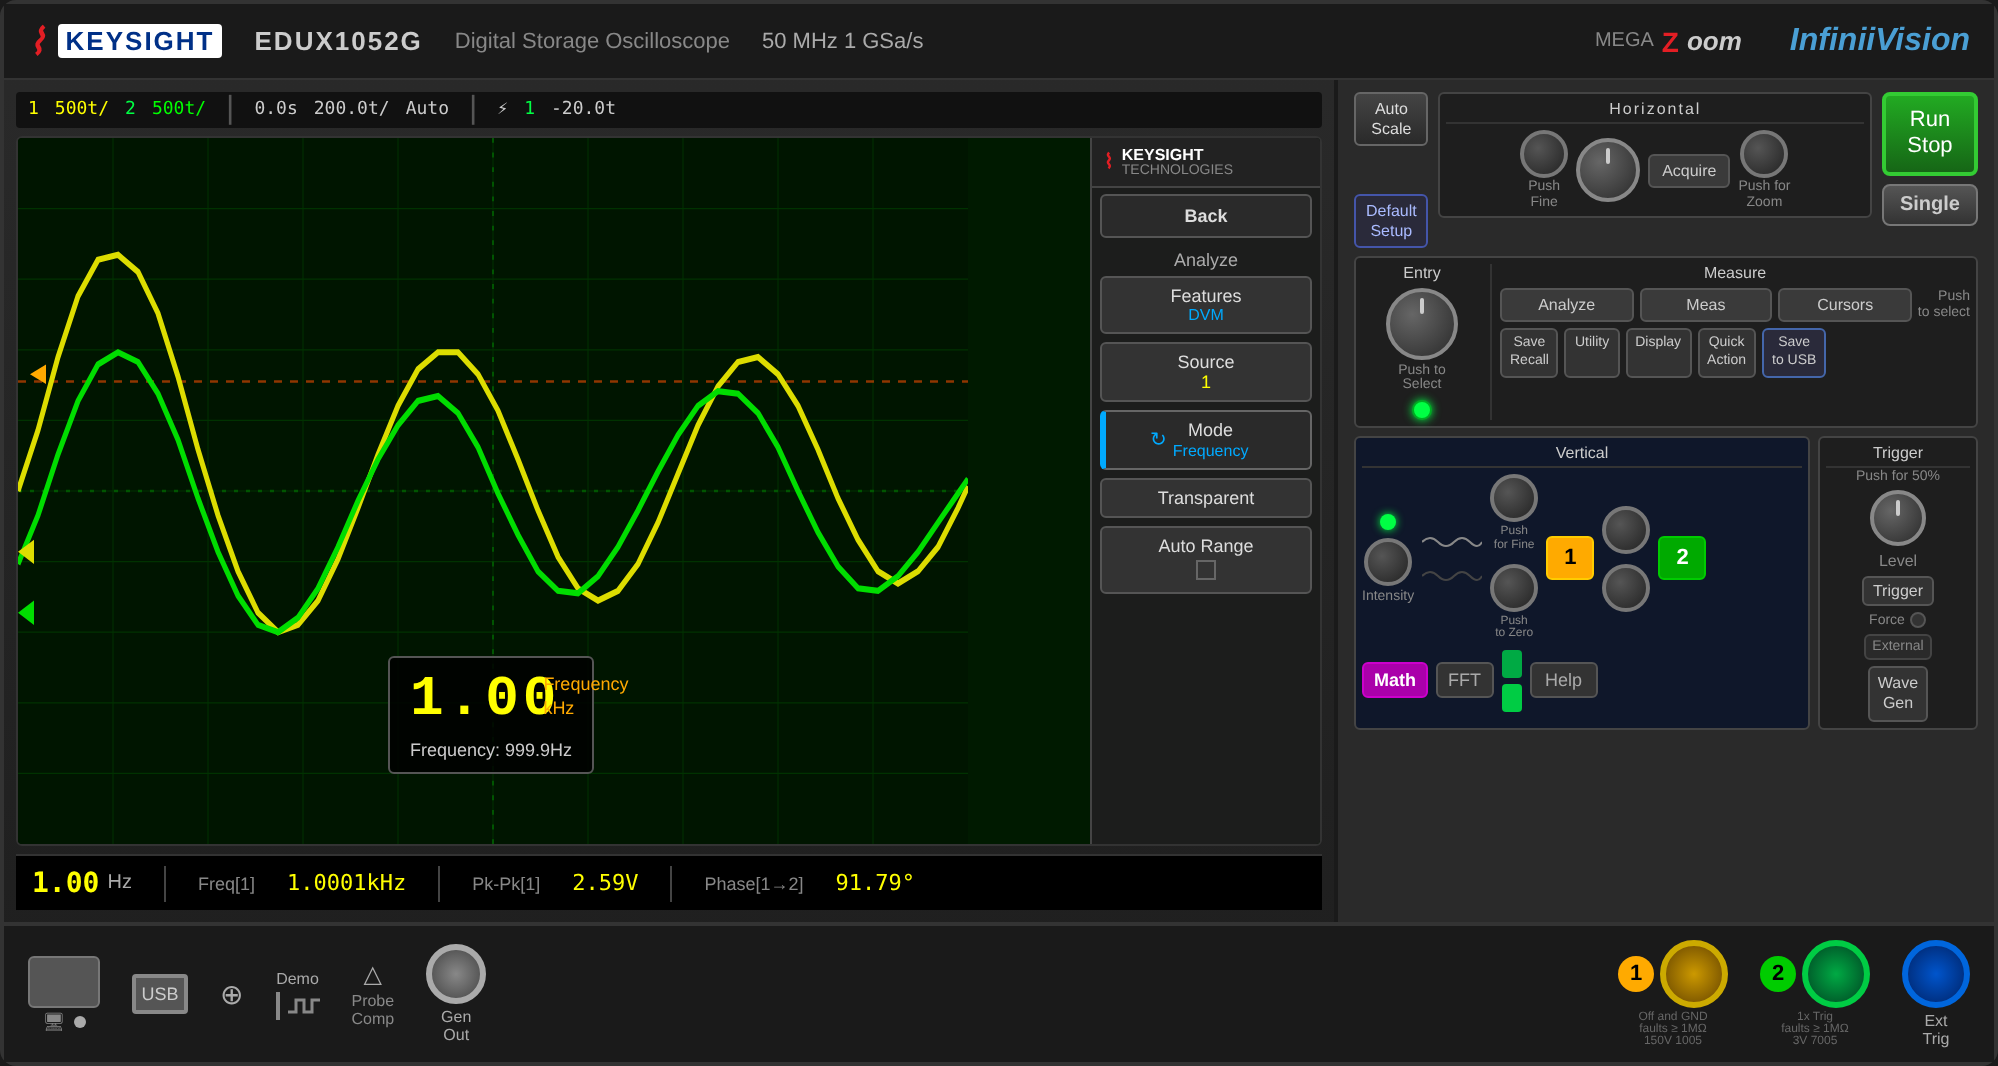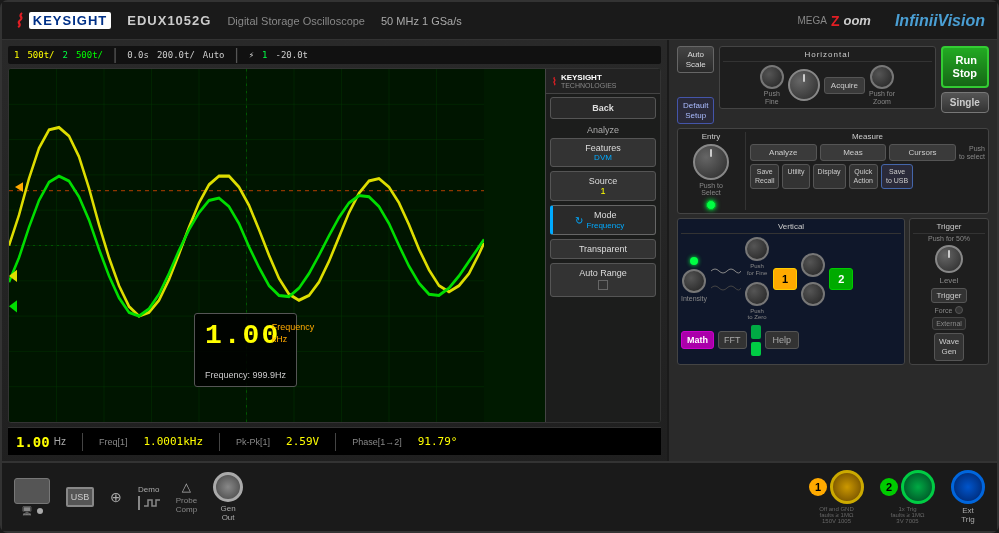--- a/index.html
+++ b/index.html
@@ -294,25 +294,25 @@
       border: 2px solid #777;
       cursor: pointer;
     }
 
     .run-stop-btn {
       background: linear-gradient(180deg, #22aa22, #166616);
       border: 2px solid #33cc33;
       border-radius: 4px;
       color: white;
       font-size: 11px;
-      font-weight: bold;
+      font-weight: normal;
       padding: 6px 10px;
       cursor: pointer;
       line-height: 1.2;
-      text-align: right;
+      text-align: center;
     }
 
     .single-btn {
       background: linear-gradient(180deg, #555, #333);
       border: 1px solid #777;
       border-radius: 4px;
       color: #ccc;
       font-size: 10px;
       font-weight: bold;
       padding: 4px 8px;
@@ -636,21 +636,21 @@
         </svg>
 
         <div class="freq-box" style="position:absolute;bottom:35px;left:185px;background:rgba(0,0,0,0.85);border:1px solid #555;padding:6px 10px;border-radius:3px;z-index:10;">
           <div style="position:relative;display:inline-block;">
             <span style="color:#ffff00;font-size:28px;font-weight:bold;font-family:'Courier New',monospace;letter-spacing:2px;">1.00</span>
             <span style="position:absolute;right:-34px;top:2px;color:#ffaa00;font-size:9px;line-height:1.3;">
               <span>Frequency</span><br>
               <span>kHz</span>
             </span>
           </div>
-          <div style="color:#ccc;font-size:9px;margin-top:19px;">Frequency: 999.9Hz</div>
+          <div style="color:#ccc;font-size:9px;margin-top:4px;">Frequency: 999.9Hz</div>
         </div>
 
         <div class="display-menu">
           <div class="display-menu-header">
             <span style="color:#e31e24;font-size:10px;font-weight:bold;">⌇</span>
             <div class="flex-col">
               <span style="color:white;font-size:8px;font-weight:bold;">KEYSIGHT</span>
               <span style="color:#888;font-size:7px;">TECHNOLOGIES</span>
             </div>
           </div>

